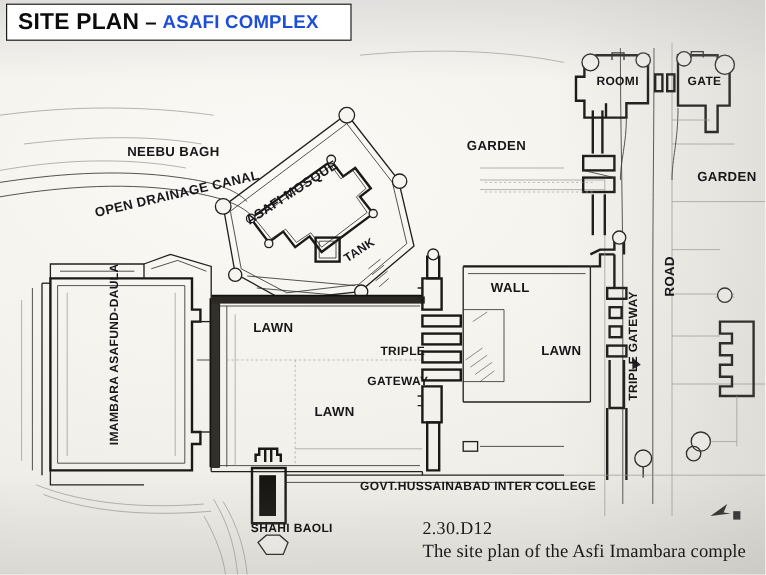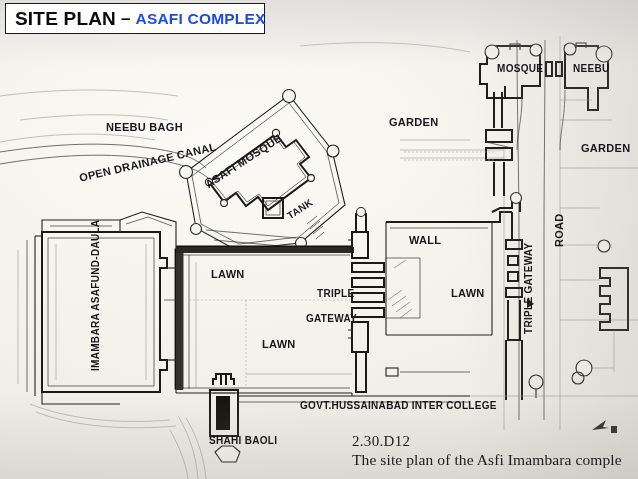--- a/index.html
+++ b/index.html
@@ -34,21 +34,21 @@
   #plan {
     position: absolute;
     inset: 0;
   }
 
   
   #title-box {
     position: absolute;
     left: 5px;
     top: 3px;
-    width: 260px;
+    width: 288px;
     height: 31px;
     background: #ffffff;
     border: 1.5px solid #1a1a1a;
     box-sizing: border-box;
     display: flex;
     align-items: center;
     padding-left: 9px;
     z-index: 40;
   }
   #title-box .t1 {
@@ -396,23 +396,23 @@
   <div class="lbl sz11 rot-14" style="left:78px; top:172px;">OPEN DRAINAGE CANAL</div>
 
   <div class="lbl sz11 rot-33" style="left:203px; top:180px;">ASAFI MOSQUE</div>
 
   <div class="lbl sz10 rot-33" style="left:285px; top:212px;">TANK</div>
 
   <div class="lbl sz11" style="left:389px; top:116px;">GARDEN</div>
 
   <div class="lbl sz11" style="left:581px; top:142px;">GARDEN</div>
 
-  <div class="lbl sz10" style="left:497px; top:63px;">MOSQUE</div>
-
-  <div class="lbl sz10" style="left:573px; top:63px;">NEEBU</div>
+  <div class="lbl sz10" style="left:497px; top:63px;">ROOMI</div>
+
+  <div class="lbl sz10" style="left:573px; top:63px;">GATE</div>
 
   <div class="lbl sz11" style="left:409px; top:234px;">WALL</div>
 
   <div class="lbl sz11 rot-90" style="left:553px; top:247px;">ROAD</div>
 
   <div class="lbl sz10 rot-90" style="left:523px; top:334px;">TRIPLE GATEWAY</div>
 
   <div class="lbl sz10" style="left:317px; top:288px;">TRIPLE</div>
   <div class="lbl sz10" style="left:306px; top:313px;">GATEWAY</div>
 

